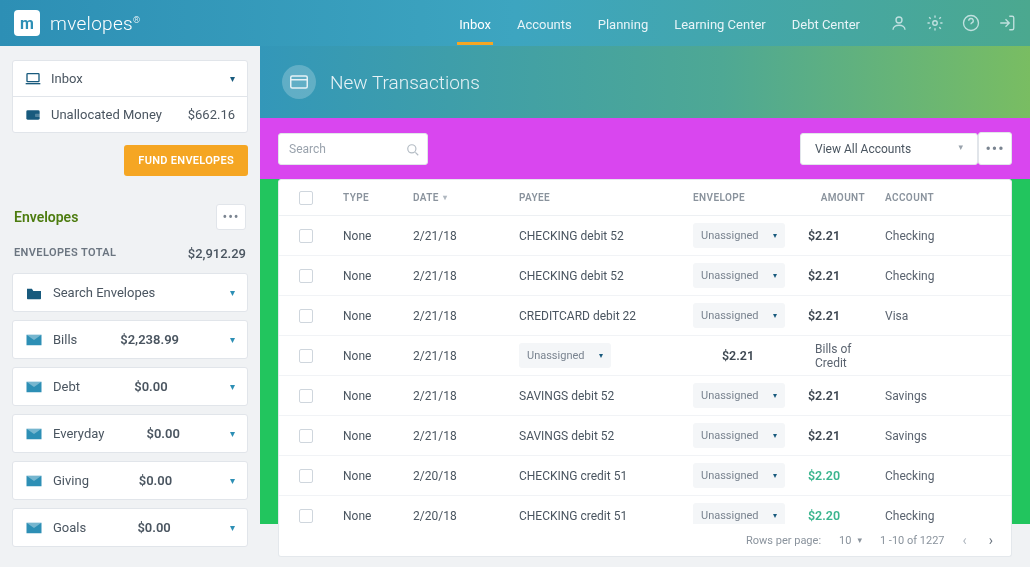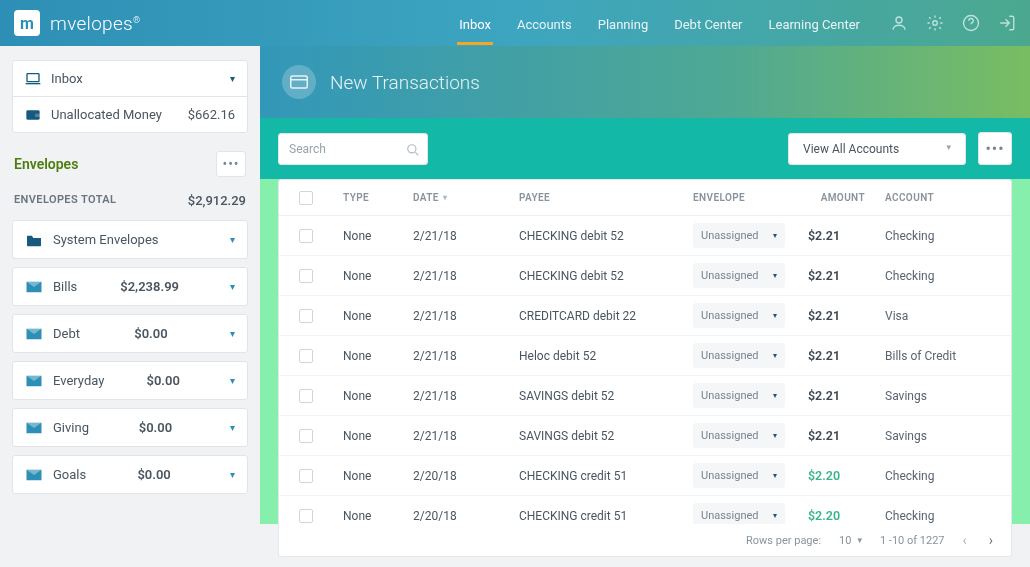--- a/index.html
+++ b/index.html
@@ -137,24 +137,23 @@
   width: 34px; height: 34px; border-radius: 50%;
   background: rgba(255,255,255,.22);
   display: flex; align-items: center; justify-content: center;
   margin-right: 14px;
 }
 .banner-icon svg { width: 18px; height: 14px; fill: #e6f2f6; }
 .banner-title { font-size: 19px; font-weight: 300; }
 
 .toolbar {
   padding: 14px 18px;
-  background: #14b8a6;
+  background: #d946ef;
   display: flex;
   align-items: center;
-  gap: 12px;
 }
 .search-box {
   position: relative;
   width: 150px;
 }
 .search-box input {
   width: 100%;
   padding: 8px 30px 8px 10px;
   border: 1px solid #e1e5ea;
   border-radius: 3px;
@@ -186,21 +185,21 @@
   border: 1px solid #e1e5ea;
   border-radius: 3px;
   width: 34px; height: 33px;
   display: flex; align-items: center; justify-content: center;
   cursor: pointer;
   color: #7a8490;
   letter-spacing: 1px;
 }
 
 
-.table-wrap { flex: 1; overflow: auto; padding: 0 18px 0; background: #86efac; }
+.table-wrap { flex: 1; overflow: auto; padding: 0 18px 0; background: #22c55e; }
 .table {
   width: 100%;
   background: #fff;
   border: 1px solid #e4e8ec;
   border-radius: 3px;
   font-size: 12px;
   color: #4a5560;
 }
 .thead, .trow {
   display: grid;
@@ -272,22 +271,22 @@
 </head>
 <body>
 
 <div class="header">
   <div class="logo-box">m</div>
   <div class="brand"><span>mvelopes</span><sup>®</sup></div>
   <div class="nav" id="nav">
       <span class="nav-item active">Inbox</span>
       <span class="nav-item">Accounts</span>
       <span class="nav-item">Planning</span>
+      <span class="nav-item">Learning Center</span>
       <span class="nav-item">Debt Center</span>
-      <span class="nav-item">Learning Center</span>
     </div>
   <div class="header-icons">
     <span class="hicon"><svg viewBox="0 0 24 24">
           <circle cx="12" cy="8" r="4"></circle>
           <path d="M4 21c0-4 4-6 8-6s8 2 8 6"></path>
         </svg></span>
     <span class="hicon"><svg viewBox="0 0 24 24">
           <circle cx="12" cy="12" r="3"></circle>
           <path d="M12 2v3M12 19v3M4.2 4.2l2.1 2.1M17.7 17.7l2.1 2.1M2 12h3M19 12h3M4.2 19.8l2.1-2.1M17.7 6.3l2.1-2.1"></path>
         </svg></span>
@@ -320,39 +319,40 @@
             <svg viewBox="0 0 24 20">
               <rect x="2" y="3" width="20" height="14" rx="2" fill="#185a7d"></rect>
               <rect x="15" y="8" width="9" height="5" rx="1" fill="#fff" opacity=".25"></rect>
             </svg>
           </span>
         <span>Unallocated Money</span>
         <span class="amt">$662.16</span>
       </div>
     </div>
 
+    <button class="fund-btn">FUND ENVELOPES</button>
 
     <div class="section-head">
       <span class="section-title">Envelopes</span>
       <span class="more-btn">•••</span>
     </div>
 
     <div class="totals-row">
       <span>ENVELOPES TOTAL</span>
       <span class="val">$2,912.29</span>
     </div>
 
     <div id="env-list">
         <div class="env-item">
           <span class="env-icon">
             <svg viewBox="0 0 24 20">
               <path d="M2 4h7l2 3h11v11a1 1 0 0 1-1 1H3a1 1 0 0 1-1-1V4z" fill="#185a7d"></path>
             </svg>
           </span>
-          <span>System Envelopes</span>
+          <span>Search Envelopes</span>
           <span style="margin-left:auto"></span>
           <span class="caret">▾</span>
         </div>
         <div class="env-item">
           <span class="env-icon">
             <svg viewBox="0 0 24 18">
               <path d="M2 2h20v14H2z" fill="#2d8fb5"></path>
               <path d="M2 2l10 7 10-7" fill="#fff" opacity=".35"></path>
             </svg>
           </span>
@@ -481,21 +481,20 @@
                 <span>Unassigned</span>
                 <span class="caret">▾</span>
               </div>
               <div class="td-amount">$2.21</div>
               <div class="td-account" style="padding-left:20px">Visa</div>
             </div>
             <div class="trow">
               <div class="chk"></div>
               <div>None</div>
               <div>2/21/18</div>
-              <div>Heloc debit 52</div>
               <div class="env-dd">
                 <span>Unassigned</span>
                 <span class="caret">▾</span>
               </div>
               <div class="td-amount">$2.21</div>
               <div class="td-account" style="padding-left:20px">Bills of Credit</div>
             </div>
             <div class="trow">
               <div class="chk"></div>
               <div>None</div>

